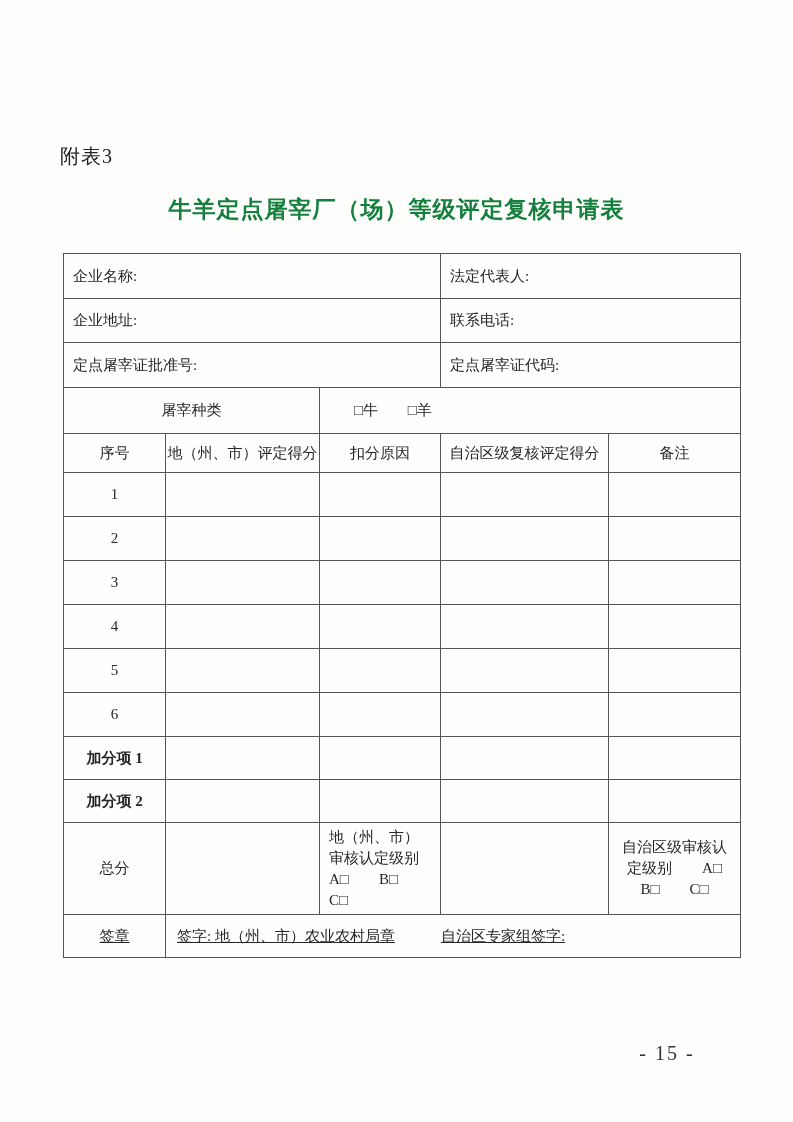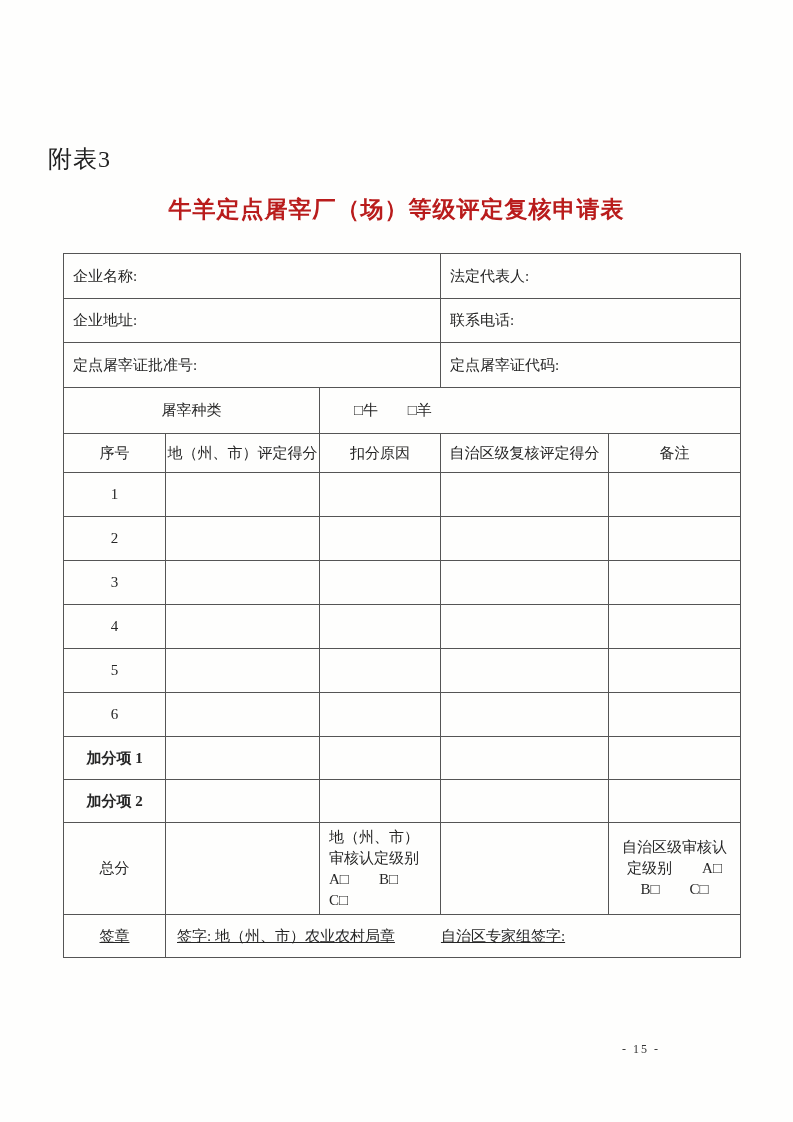--- a/index.html
+++ b/index.html
@@ -1,25 +1,25 @@
 <!DOCTYPE html>
 <html><head>
 <meta charset="utf-8">
 <style>
   html,body { margin:0; padding:0; background:#ffffff; }
   body { font-family: "Liberation Serif", "DejaVu Serif", serif; color:#262626; }
   .page {
     position:relative; width:793px; height:1122px; background:#fefefd; overflow:hidden;
   }
   .appendix {
-    position:absolute; left:48px; top:143px; font-size:24px; letter-spacing:1px; color:#222;
+    position:absolute; left:60px; top:143px; font-size:20px; letter-spacing:1px; color:#222;
   }
   .title {
     position:absolute; left:0; top:194px; width:100%; margin:0;
-    text-align:center; font-size:23px; font-weight:bold; color:#b91c1c; letter-spacing:1px;
+    text-align:center; font-size:23px; font-weight:bold; color:#15803d; letter-spacing:1px;
   }
   table.form {
     position:absolute; left:63px; top:253px;
     border-collapse:collapse; table-layout:fixed; width:677px;
   }
   .form td {
     border:1px solid #555; padding:0; font-size:15px; color:#262626;
     text-align:center; vertical-align:middle; overflow:hidden;
   }
   .form td.al { text-align:left; padding-left:9px; }
@@ -34,21 +34,21 @@
   .r-sign td { height:42px;text-decoration:underline; }
   .species-cell { padding-left:34px !important; }
   .species-cell .opt { margin-right:26px; }
   .grade-lines { font-size:14.5px; line-height:21px; }
   .grade-lines.left { text-align:left; padding-left:9px; padding-right:4px; }
   .grade-lines.center { text-align:center; padding-left:4px; padding-right:4px;margin-top:24px; }
   .sign-cell { padding-left:11px !important; }
   .sign-gap { display:inline-block; width:46px; }
   .pageno {
     position:absolute; left:622px; top:1042px; width:90px;
-    font-size:12px; letter-spacing:2px; color:#333;
+    font-size:20px; letter-spacing:2px; text-align:center; color:#333;
   }
 </style>
 </head>
 <body>
 
 <div class="page">
 
   <div class="appendix">附表3</div>
 
   <h1 class="title">牛羊定点屠宰厂（场）等级评定复核申请表</h1>

